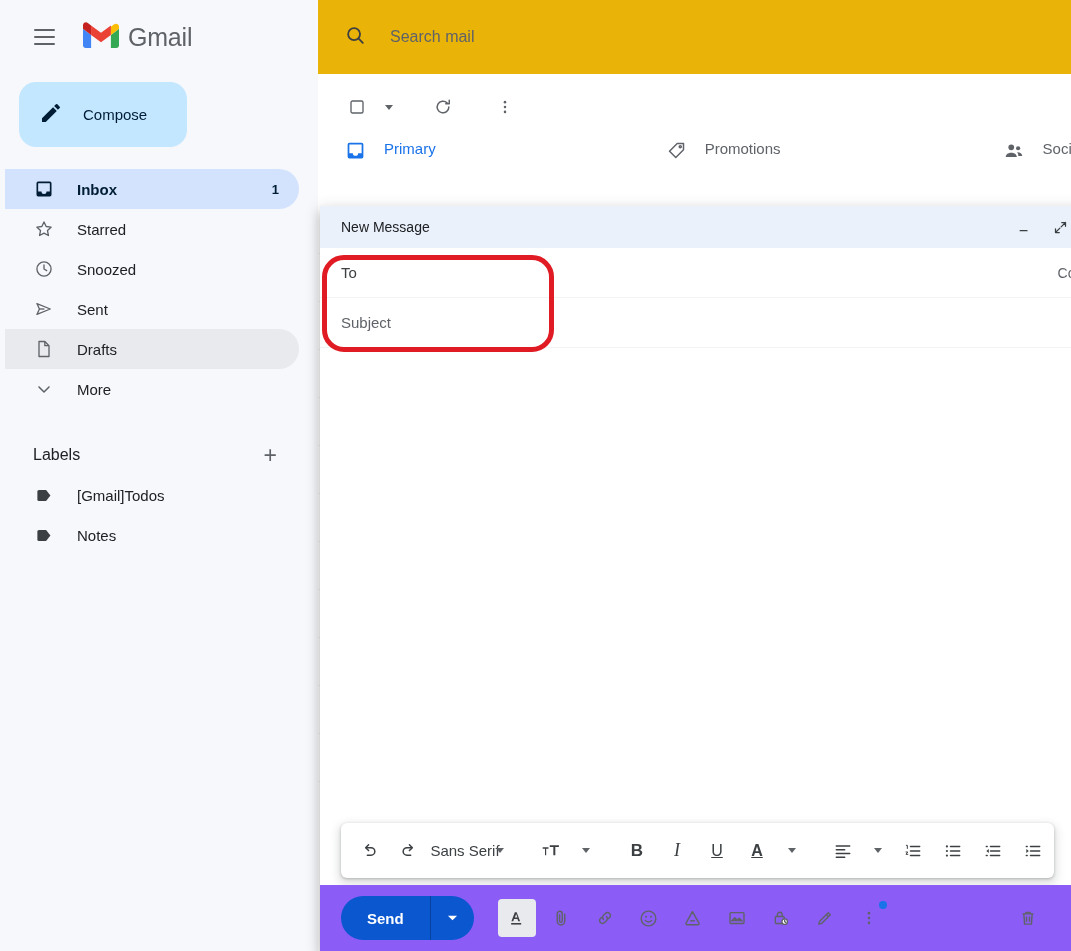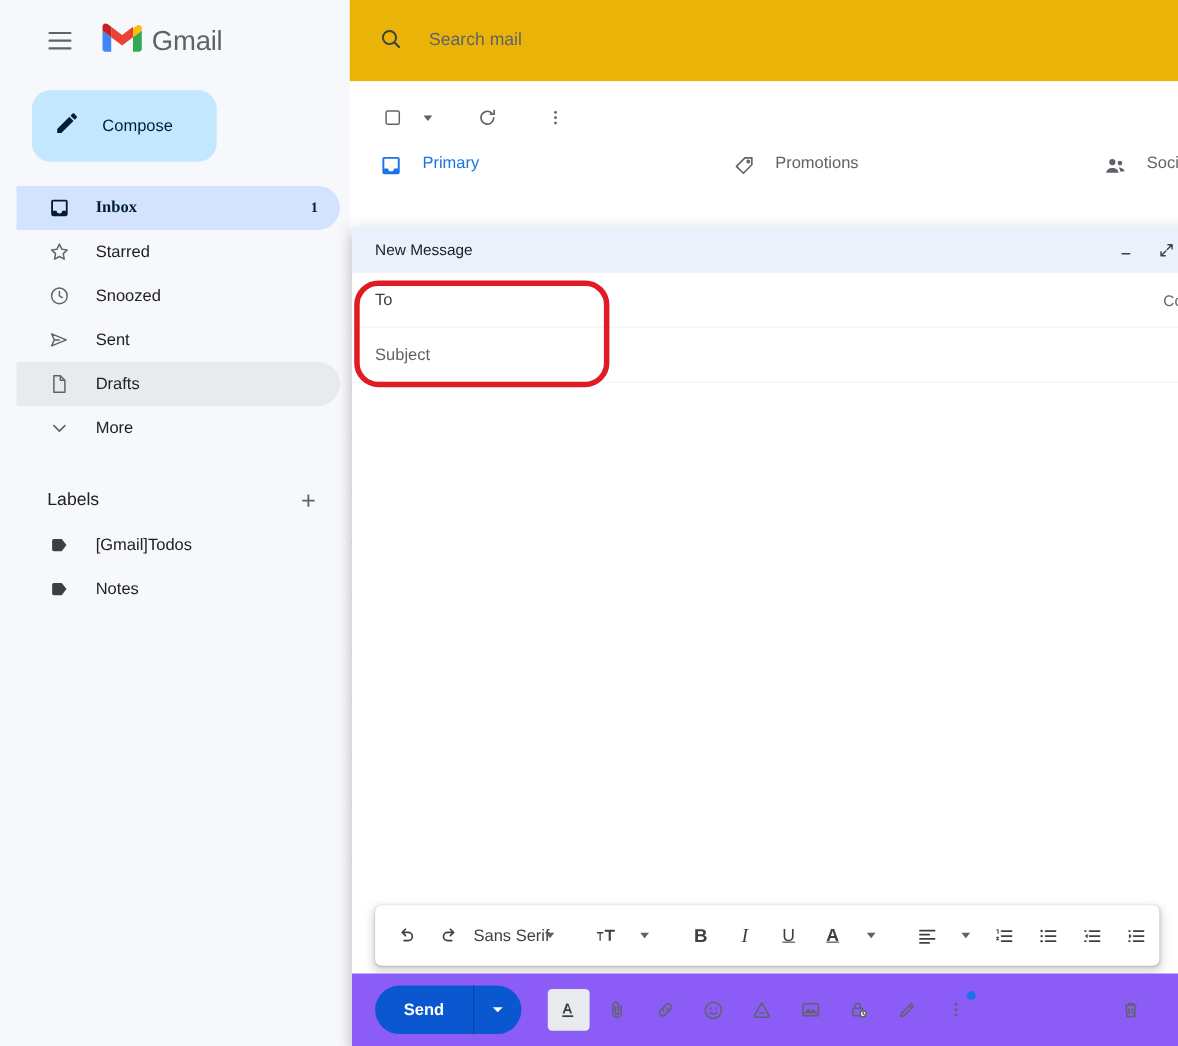--- a/index.html
+++ b/index.html
@@ -6,21 +6,21 @@
   html, body {
     width: 1071px; height: 951px;
     font-family: "Liberation Sans", sans-serif;
     background: #f6f8fc;
     overflow: hidden;
   }
   #app { position: relative; width: 1071px; height: 951px; }
 
   
   #sidebar {
-    position: absolute; left: 15px; top: 0;
+    position: absolute; left: 5px; top: 0;
     width: 318px; height: 951px;
     background: #f6f8fc;
   }
   .gm-header { height: 74px; display: flex; align-items: center; padding-left: 22px; }
   .hamburger { width: 34px; height: 34px; display: flex; flex-direction: column;
                justify-content: center; align-items: center; gap: 5px; cursor: pointer; }
   .hamburger i { display: block; width: 21px; height: 2px; background: #5f6368; border-radius: 2px; }
   .gm-logo { display: flex; align-items: center; gap: 9px; margin-left: 22px; }
   .gm-word { font-size: 25px; color: #5f6368; letter-spacing: -0.2px; }
 
@@ -36,21 +36,21 @@
   .nav-item {
     height: 40px; display: flex; align-items: center;
     padding: 0 0 0 27px; margin-right: 24px;
     border-radius: 0 20px 20px 0; cursor: pointer;
     color: #202124; font-size: 15px;
   }
   .nav-item .ico { width: 24px; height: 24px; display: flex; align-items: center;
                    justify-content: center; flex: 0 0 24px; }
   .nav-item .lbl { margin-left: 21px; flex: 1; }
   .nav-item .cnt { font-size: 13px; padding-right: 20px; }
-  .nav-item.selected { background: #d3e3fd; color: #001d35; font-weight: bold; font-family: Liberation Serif, serif; }
+  .nav-item.selected { background: #d3e3fd; color: #001d35; font-weight: bold; }
   .nav-item.hovered { background: #e8eaed; }
 
   .labels-head {
     height: 40px; display: flex; align-items: center;
     padding: 0 22px 0 28px; margin-top: 26px; margin-right: 24px;
   }
   .labels-head .t { flex: 1; font-size: 16px; color: #202124; }
   .plus { font-size: 23px; color: #5f6368; cursor: pointer; line-height: 1; }
 
   

